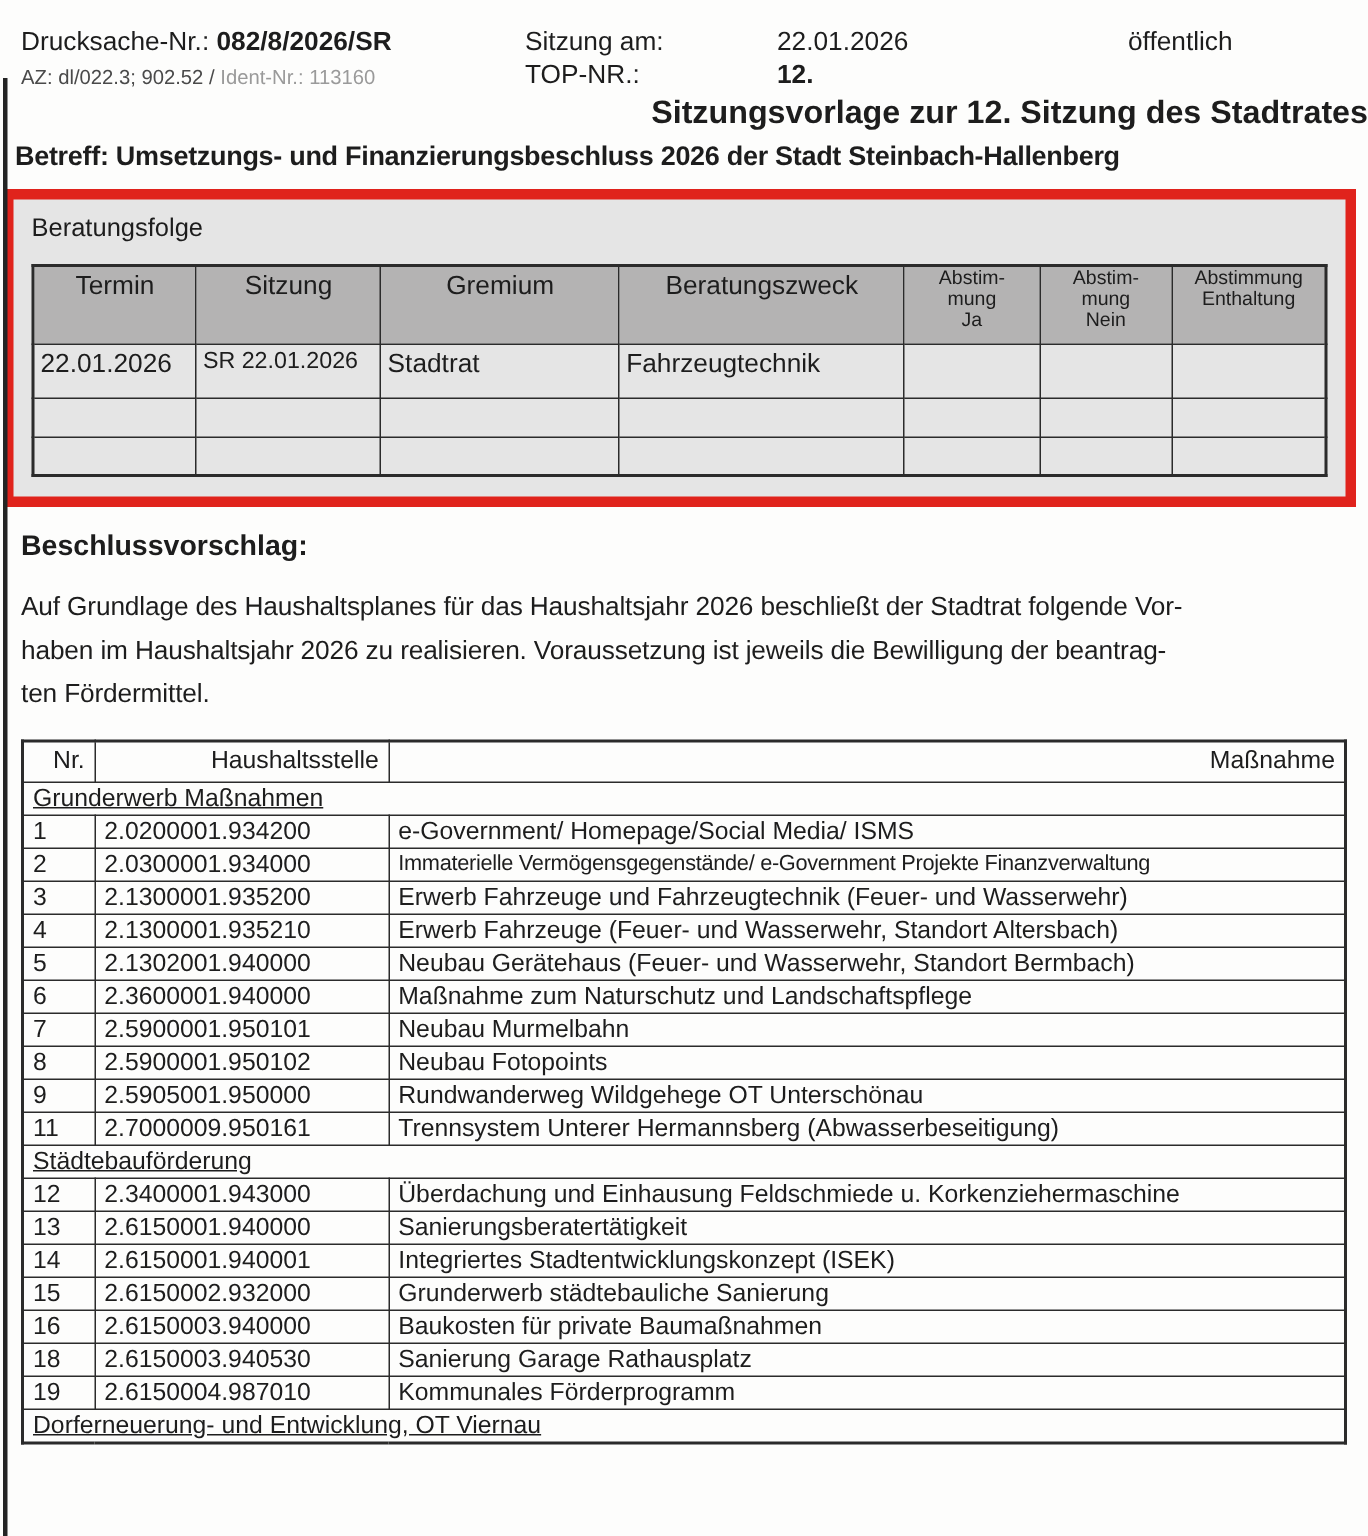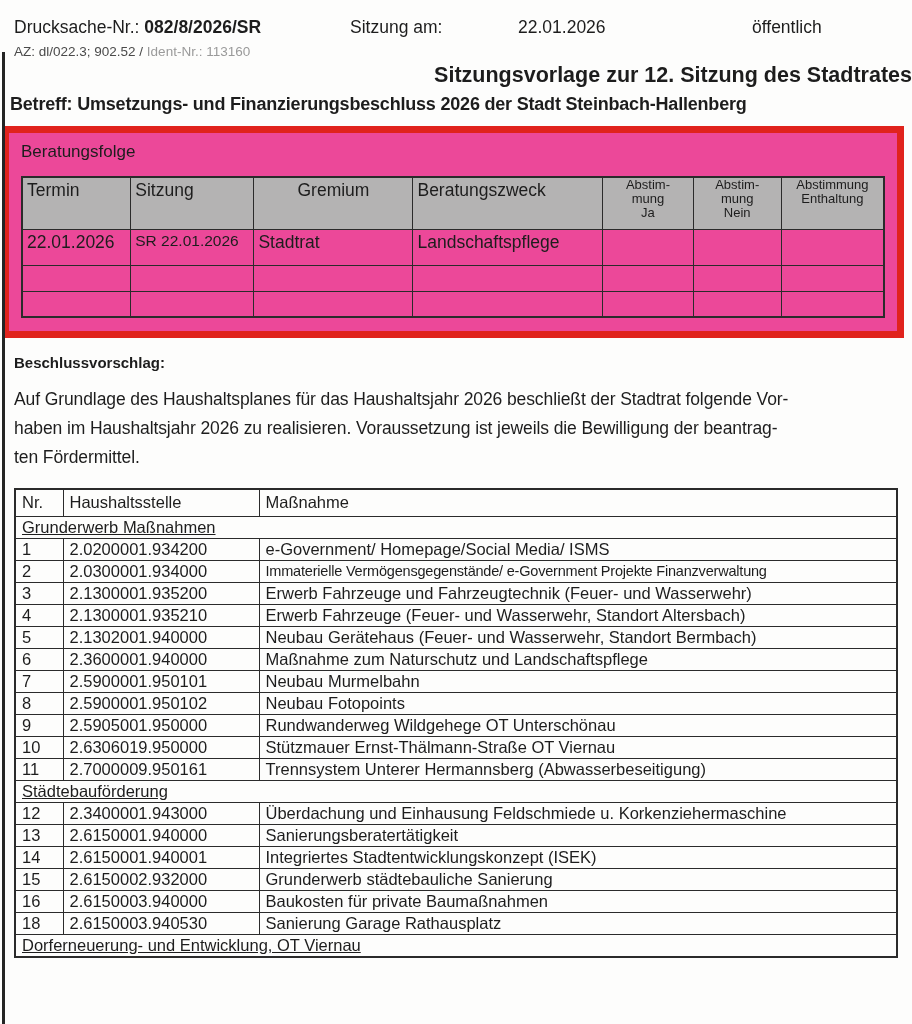--- a/index.html
+++ b/index.html
@@ -31,51 +31,51 @@
 
   
   .doc-title{text-align:right;font-weight:bold;font-size:21.5px;}
   .doc-betreff{font-weight:bold;font-size:18px;margin:6px 10px 0 10px;letter-spacing:-0.2px;}
 
   
   .redbox{
     margin:11px 6px 0 2px;width:902px;
     border:7px solid var(--accent-red);
     padding:7px 12px 13px 12px;
-    background:#ec4899;
+    background:#e5e5e5;
   }
   .bf-label{font-size:17px;margin:2px 0 14px 0;}
   table{border-collapse:collapse;}
   .bf-table{width:100%;table-layout:fixed;border:2px solid var(--line);}
   .bf-table th,.bf-table td{border:1px solid var(--line);overflow:hidden;}
   .bf-table th{
     background:var(--head-gray);font-weight:normal;font-size:17.5px;
-    text-align:left;vertical-align:top;padding:2px 4px;height:52px;
+    text-align:center;vertical-align:top;padding:2px 4px;height:52px;
   }
   .bf-table th.center{text-align:center;}
   .bf-table th.small{font-size:13px;text-align:center;white-space:pre-line;line-height:14px;padding-top:0;}
   .bf-table td{padding:2px 4px;font-size:17.5px;vertical-align:top;}
   .bf-table tr.bf-data td{height:36px;}
   .bf-table tr.bf-data td:nth-child(2){font-size:15.5px;}
   .bf-table tr.bf-empty td{height:26px;}
   .c-termin{width:106px;}.c-sitzung{width:120px;}.c-gremium{width:155px;}
   .c-zweck{width:185px;}.c-ja{width:88px;}.c-nein{width:86px;}.c-enth{width:100px;}
 
   
-  .bv-heading{font-weight:bold;font-size:15px;margin:16px 14px 0 14px;}
+  .bv-heading{font-weight:bold;font-size:19px;margin:16px 14px 0 14px;}
   .bv-text{
     font-size:17.5px;line-height:29px;margin:14px 14px 16px 14px;
     white-space:pre-line;letter-spacing:-0.1px;
   }
 
   
   .m-table{margin:13px 14px 0 14px;width:884px;table-layout:fixed;border:2px solid var(--line);}
   .m-table th,.m-table td{border:1px solid var(--line);font-size:16.5px;padding:1px 6px;
     vertical-align:middle;overflow:hidden;white-space:nowrap;}
-  .m-table th{font-weight:normal;text-align:left;height:27px;}
+  .m-table th{font-weight:normal;text-align:right;height:27px;}
   .m-table td{height:22px;}
   .mc-nr{width:48px;}
   .mc-stelle{width:196px;}
   .nr-cell{padding-left:9px;}
   .stelle-cell{padding-left:13px;}
   .section-cell{padding-left:7px;}
   .section-cell .u{text-decoration:underline;}
   td.tight{font-size:14.5px;letter-spacing:-0.2px;}
 </style>
 </head>
@@ -91,20 +91,24 @@
     </div>
     <div class="az-line">
       <span>AZ: dl/022.3; 902.52 /</span>
       <span class="ident">Ident-Nr.: 113160</span>
     </div>
   </div>
   <div class="hdr-mid">
     <div class="mid-row">
       <span class="mid-label">Sitzung am:</span>
       <span>22.01.2026</span>
+    </div>
+    <div class="mid-row">
+      <span class="mid-label">TOP-NR.:</span>
+      <span class="bold" style="font-weight:bold">12.</span>
     </div>
   </div>
   <div class="hdr-right">öffentlich</div>
 </div>
 
 <div class="doc-title">Sitzungsvorlage zur 12. Sitzung des Stadtrates</div>
 <div class="doc-betreff">Betreff: Umsetzungs- und Finanzierungsbeschluss 2026 der Stadt Steinbach-Hallenberg</div>
 
 <div class="redbox">
   <div class="bf-label">Beratungsfolge</div>
@@ -132,21 +136,21 @@
 Nein</th>
         <th class="small">Abstimmung
 Enthaltung</th>
       </tr>
     </thead>
     <tbody>
         <tr class="bf-data">
           <td>22.01.2026</td>
           <td>SR 22.01.2026</td>
           <td>Stadtrat</td>
-          <td>Landschaftspflege</td>
+          <td>Fahrzeugtechnik</td>
           <td></td>
           <td></td>
           <td></td>
         </tr>
         <tr class="bf-empty">
           <td></td>
           <td></td>
           <td></td>
           <td></td>
           <td></td>
@@ -227,25 +231,20 @@
         <td class="nr-cell">8</td>
         <td class="stelle-cell">2.5900001.950102</td>
         <td class="massnahme-cell">Neubau Fotopoints</td>
       </tr>
       <tr>
         <td class="nr-cell">9</td>
         <td class="stelle-cell">2.5905001.950000</td>
         <td class="massnahme-cell">Rundwanderweg Wildgehege OT Unterschönau</td>
       </tr>
       <tr>
-        <td class="nr-cell">10</td>
-        <td class="stelle-cell">2.6306019.950000</td>
-        <td class="massnahme-cell">Stützmauer Ernst-Thälmann-Straße OT Viernau</td>
-      </tr>
-      <tr>
         <td class="nr-cell">11</td>
         <td class="stelle-cell">2.7000009.950161</td>
         <td class="massnahme-cell">Trennsystem Unterer Hermannsberg (Abwasserbeseitigung)</td>
       </tr>
       <tr>
         <td colspan="3" class="section-cell"><span class="u">Städtebauförderung</span></td>
       </tr>
       <tr>
         <td class="nr-cell">12</td>
         <td class="stelle-cell">2.3400001.943000</td>
@@ -270,16 +269,21 @@
         <td class="nr-cell">16</td>
         <td class="stelle-cell">2.6150003.940000</td>
         <td class="massnahme-cell">Baukosten für private Baumaßnahmen</td>
       </tr>
       <tr>
         <td class="nr-cell">18</td>
         <td class="stelle-cell">2.6150003.940530</td>
         <td class="massnahme-cell">Sanierung Garage Rathausplatz</td>
       </tr>
       <tr>
+        <td class="nr-cell">19</td>
+        <td class="stelle-cell">2.6150004.987010</td>
+        <td class="massnahme-cell">Kommunales Förderprogramm</td>
+      </tr>
+      <tr>
         <td colspan="3" class="section-cell"><span class="u">Dorferneuerung- und Entwicklung, OT Viernau</span></td>
       </tr>
     </tbody>
 </table>
 
 </body></html>

